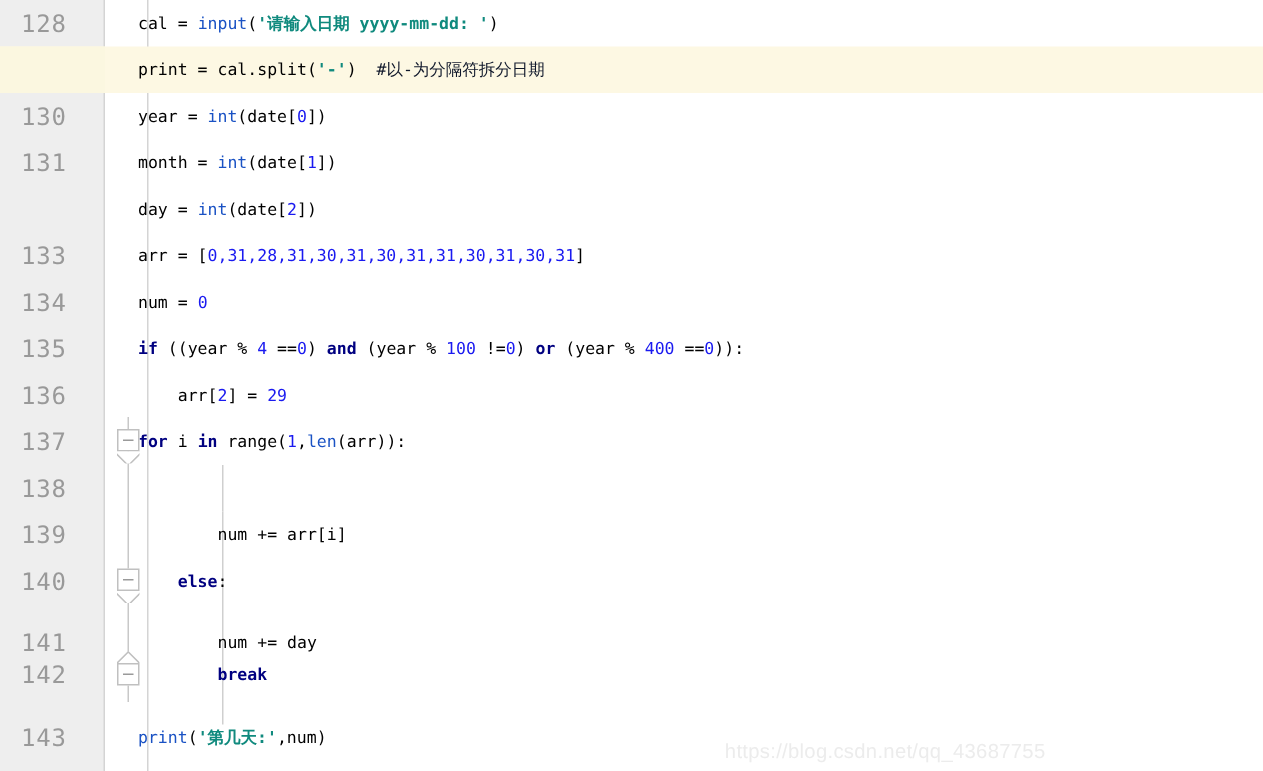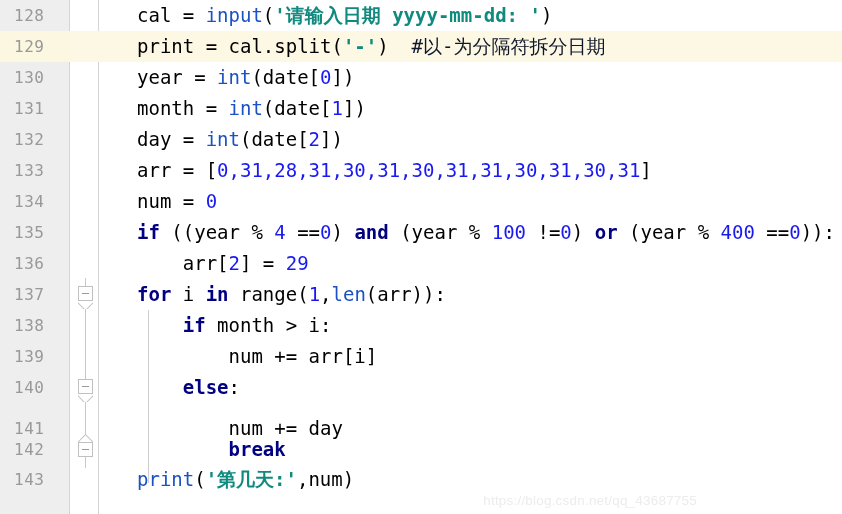--- a/index.html
+++ b/index.html
@@ -78,26 +78,25 @@
     color: #999999;
     font-size: 16px;
     font-family: "DejaVu Sans Mono", "Liberation Mono", monospace;
     letter-spacing: 0.5px;
   }
 
   .code {
     position: absolute;
     left: 92px;
     top: 0;
-    font-size: 19px;
+    font-size: 11px;
     color: #000000;
     font-family: "DejaVu Sans Mono", "Liberation Mono", monospace;
     letter-spacing: 0px;
     white-space: pre;
-    margin-left: 45px;
   }
 
   
   .kw   { color: #000080; font-weight: bold; }
   .bin  { color: #1a52c4; }
   .num  { color: #1a1af0; }
   .str  { color: #108a7e; font-weight: bold; }
   .cmt  { color: #0f172a; font-weight: normal; }
   .pl   { color: #000000; }
 
@@ -193,39 +192,37 @@
 
   <div class="row" style="top:0px;">
     <div class="rowbg"></div>
     <div class="lineno">128</div>
     <div class="code"><span class="pl">cal = </span><span class="bin">input</span><span class="pl">(</span><span class="str">'请输入日期 yyyy-mm-dd: '</span><span class="pl">)</span></div>
   </div>
 
   <div class="row highlight" style="top:31px;">
     <div class="rowbg"></div>
     <div class="lnbg"></div>
-    <div class="lineno">129</div>
     <div class="code"><span class="pl">print = cal.split(</span><span class="str">'-'</span><span class="pl">)  </span><span class="cmt">#以-为分隔符拆分日期</span></div>
   </div>
 
   <div class="row" style="top:62px;">
     <div class="rowbg"></div>
     <div class="lineno">130</div>
     <div class="code"><span class="pl">year = </span><span class="bin">int</span><span class="pl">(date[</span><span class="num">0</span><span class="pl">])</span></div>
   </div>
 
   <div class="row" style="top:93px;padding-left:44px;">
     <div class="rowbg"></div>
     <div class="lineno">131</div>
     <div class="code"><span class="pl">month = </span><span class="bin">int</span><span class="pl">(date[</span><span class="num">1</span><span class="pl">])</span></div>
   </div>
 
   <div class="row" style="top:124px;">
     <div class="rowbg"></div>
-    <div class="lineno">132</div>
     <div class="code"><span class="pl">day = </span><span class="bin">int</span><span class="pl">(date[</span><span class="num">2</span><span class="pl">])</span></div>
   </div>
 
   <div class="row" style="top:155px;">
     <div class="rowbg"></div>
     <div class="lineno">133</div>
     <div class="code"><span class="pl">arr = [</span><span class="num">0,31,28,31,30,31,30,31,31,30,31,30,31</span><span class="pl">]</span></div>
   </div>
 
   <div class="row" style="top:186px;">
@@ -248,21 +245,20 @@
 
   <div class="row" style="top:279px;">
     <div class="rowbg"></div>
     <div class="lineno">137</div>
     <div class="code"><span class="kw">for</span><span class="pl"> i </span><span class="kw">in</span><span class="pl"> range(</span><span class="num">1</span><span class="pl">,</span><span class="bin">len</span><span class="pl">(arr)):</span></div>
   </div>
 
   <div class="row" style="top:310px;">
     <div class="rowbg"></div>
     <div class="lineno">138</div>
-    <div class="code"><span class="pl">    </span><span class="kw">if</span><span class="pl"> month &gt; i:</span></div>
   </div>
 
   <div class="row" style="top:341px;">
     <div class="rowbg"></div>
     <div class="lineno">139</div>
     <div class="code"><span class="pl">        num += arr[i]</span></div>
   </div>
 
   <div class="row" style="top:372px;">
     <div class="rowbg"></div>
@@ -275,21 +271,21 @@
     <div class="lineno">141</div>
     <div class="code"><span class="pl">        num += day</span></div>
   </div>
 
   <div class="row" style="top:434px;">
     <div class="rowbg"></div>
     <div class="lineno">142</div>
     <div class="code"><span class="pl">        </span><span class="kw">break</span></div>
   </div>
 
-  <div class="row" style="top:464px;">
+  <div class="row" style="top:476px;">
     <div class="rowbg"></div>
     <div class="lineno">143</div>
     <div class="code"><span class="bin">print</span><span class="pl">(</span><span class="str">'第几天:'</span><span class="pl">,num)</span></div>
   </div>
 
   <div class="fold-box" style="top:286px;"></div>
   <div class="fold-arrow-down" style="top:301px;"></div>
 
   <div class="fold-box" style="top:379px;"></div>
   <div class="fold-arrow-down" style="top:394px;"></div>

